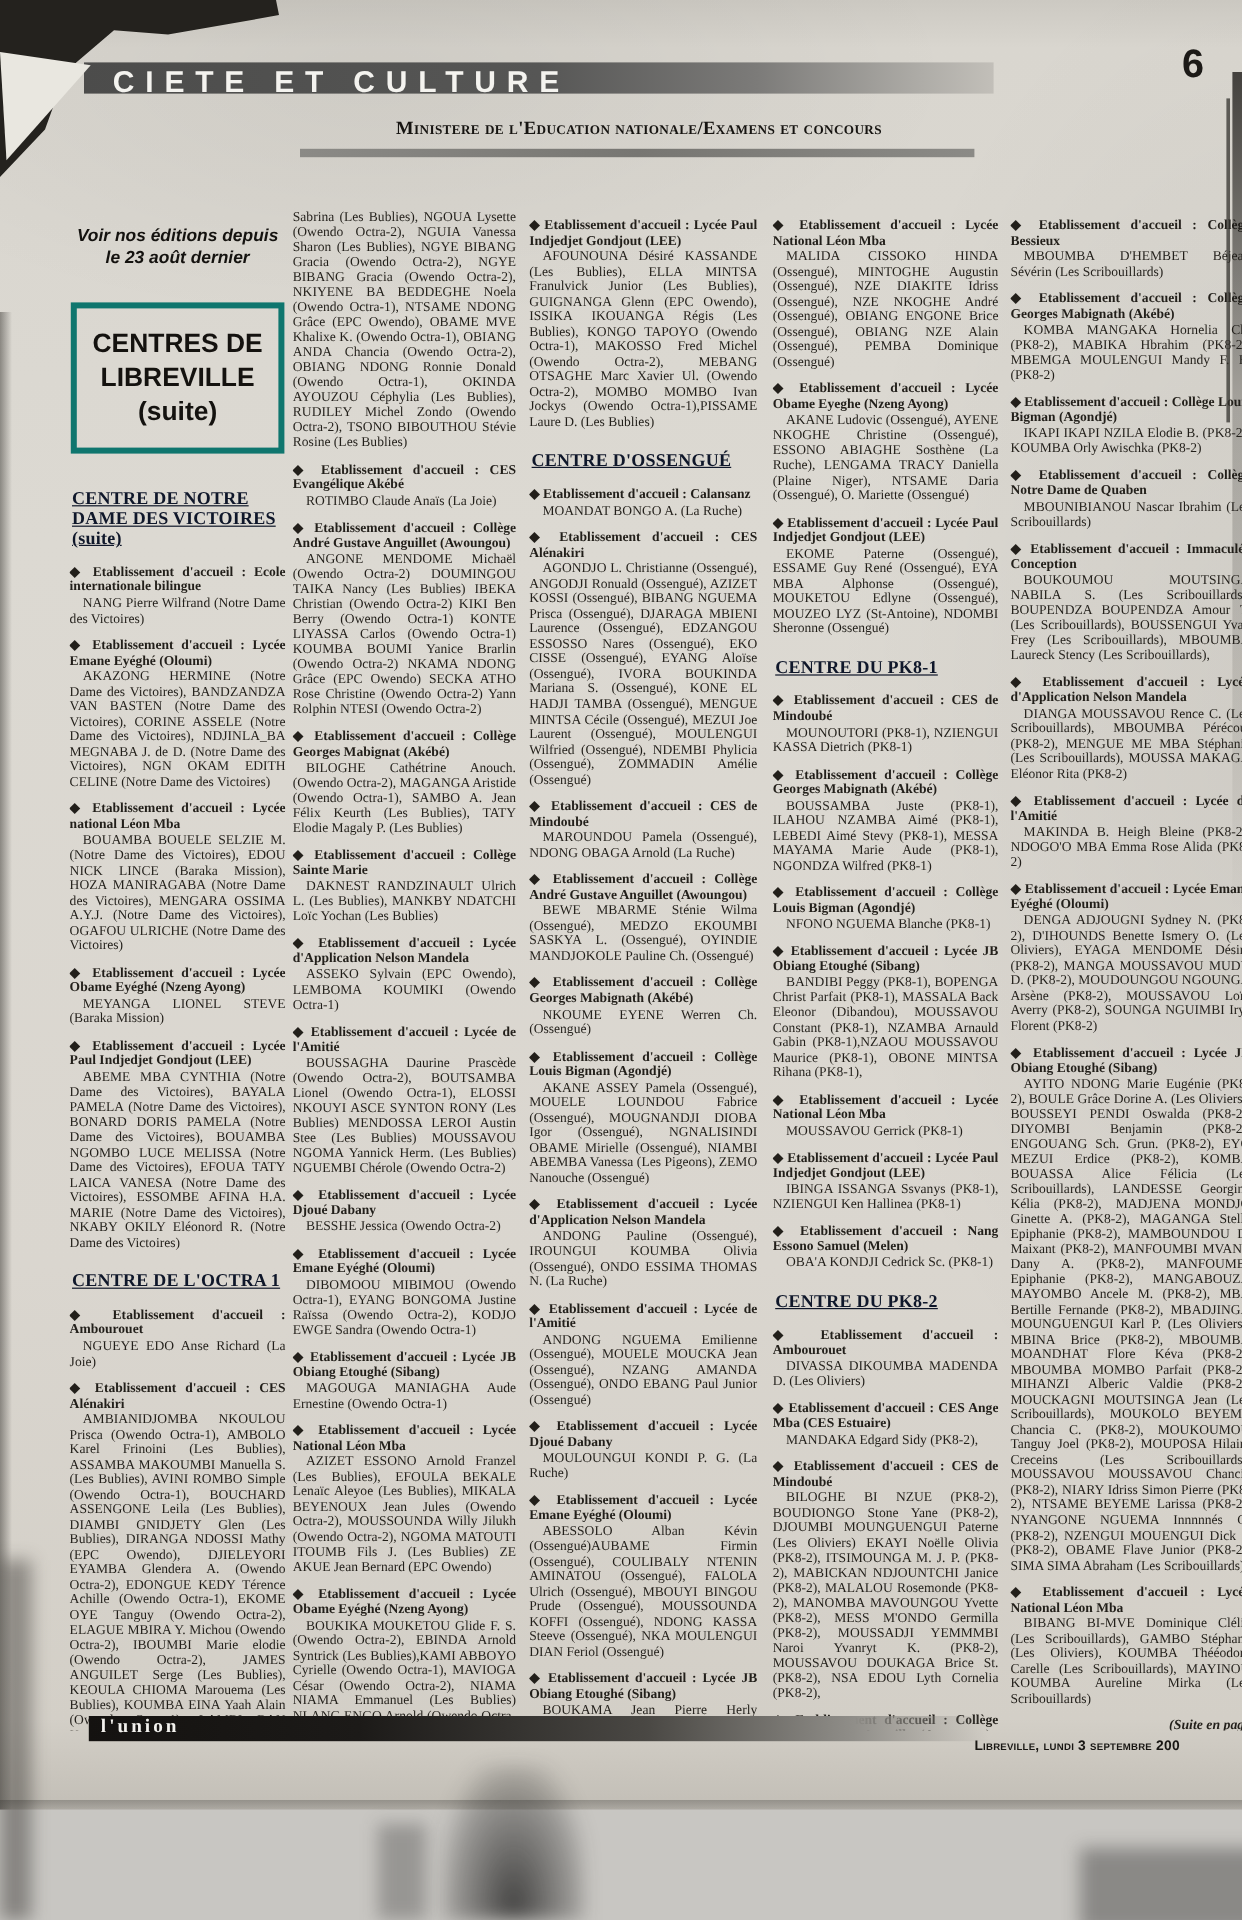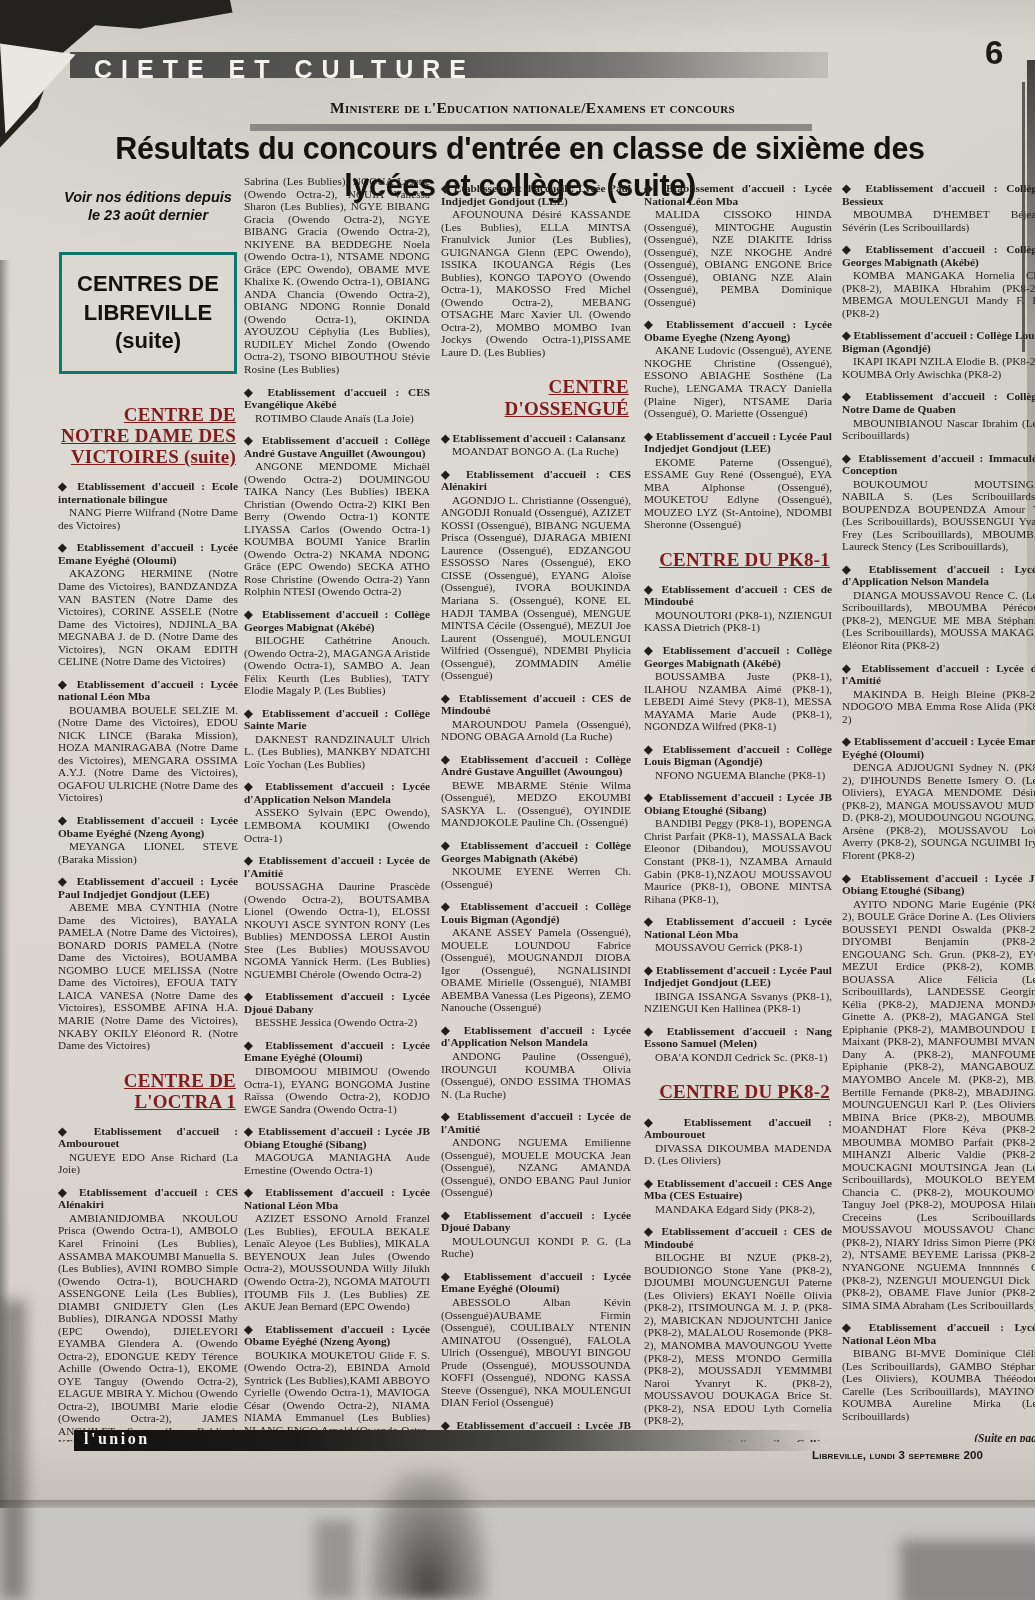--- a/index.html
+++ b/index.html
@@ -51,24 +51,24 @@
   .col.c3{left:441px;width:190px;}
   .col.c4{left:644px;width:188px;}
   .col.c5{left:842px;width:200px;}
   .blk{margin:0 0 9px;}
   .blk.entry{margin-bottom:10px;}
   .ehead{font-weight:bold;margin-bottom:1px;}
   .enames{text-indent:11px;}
   .blk.names{text-indent:0;margin-bottom:10px;}
   .blk.note{font-family:"Liberation Sans",sans-serif;font-style:italic;font-weight:bold;
         font-size:14.5px;line-height:1.25;text-align:center;margin:6px 0 20px;color:#14120f;}
-  .blk.box{border:3px solid #0f766e;font-family:"Liberation Sans",sans-serif;font-weight:bold;
+  .blk.box{border:5px solid #0f766e;font-family:"Liberation Sans",sans-serif;font-weight:bold;
         font-size:22px;line-height:1.3;text-align:center;padding:15px 4px;margin:28px 1px 30px;color:#14120f;}
-  .blk.center{font-size:19px;font-weight:bold;text-align:right;text-decoration:underline;
-        margin:18px 2px 13px;letter-spacing:.2px;color:#7f1d1d;}
+  .blk.center{font-size:15px;font-weight:bold;text-align:left;text-decoration:underline;
+        margin:18px 2px 13px;letter-spacing:.2px;color:#0f172a;}
   .blk.suite{text-align:right;font-weight:bold;font-style:italic;font-size:11.5px;}
   
   .footer-bar{position:absolute;left:74px;top:1430px;width:750px;height:21px;
         background:linear-gradient(90deg,#141210 0%,#1c1a18 30%,#4a4844 62%,#908e89 85%,rgba(160,158,152,0));}
   .footer-bar span{position:absolute;left:10px;top:0px;color:#f2f1ed;font-weight:bold;
         font-size:16px;letter-spacing:2.5px;font-family:"Liberation Serif",serif;}
   .footer-date{position:absolute;left:812px;top:1449px;width:223px;text-align:left;
         font-family:"Liberation Sans",sans-serif;font-weight:bold;font-variant:small-caps;
         font-size:11.5px;letter-spacing:.2px;color:#181613;white-space:nowrap;}
 </style>
@@ -77,24 +77,20 @@
 
 <div class="page">
   <div class="paper"></div>
 
   <div class="section-bar">
     <span>CIETE ET CULTURE</span>
   </div>
   <div class="page-num">6</div>
   <div class="kicker">Ministere de l'Education nationale/Examens et concours</div>
   <div class="kicker-rule"></div>
-  <div class="headline">
-    <div>Résultats du concours d'entrée en classe de sixième des</div>
-    <div>lycées et collèges (suite)</div>
-  </div>
 
   <div class="col c1">
       <div class="blk note">Voir nos éditions depuis le 23 août dernier</div>
       <div class="blk box">CENTRES DE LIBREVILLE (suite)</div>
       <div class="blk center">CENTRE DE NOTRE DAME DES VICTOIRES (suite)</div>
       <div class="blk entry">
         <div class="ehead">◆ Etablissement d'accueil : Ecole internationale bilingue</div>
         <div class="enames">NANG Pierre Wilfrand (Notre Dame des Victoires)</div>
       </div>
       <div class="blk entry">

